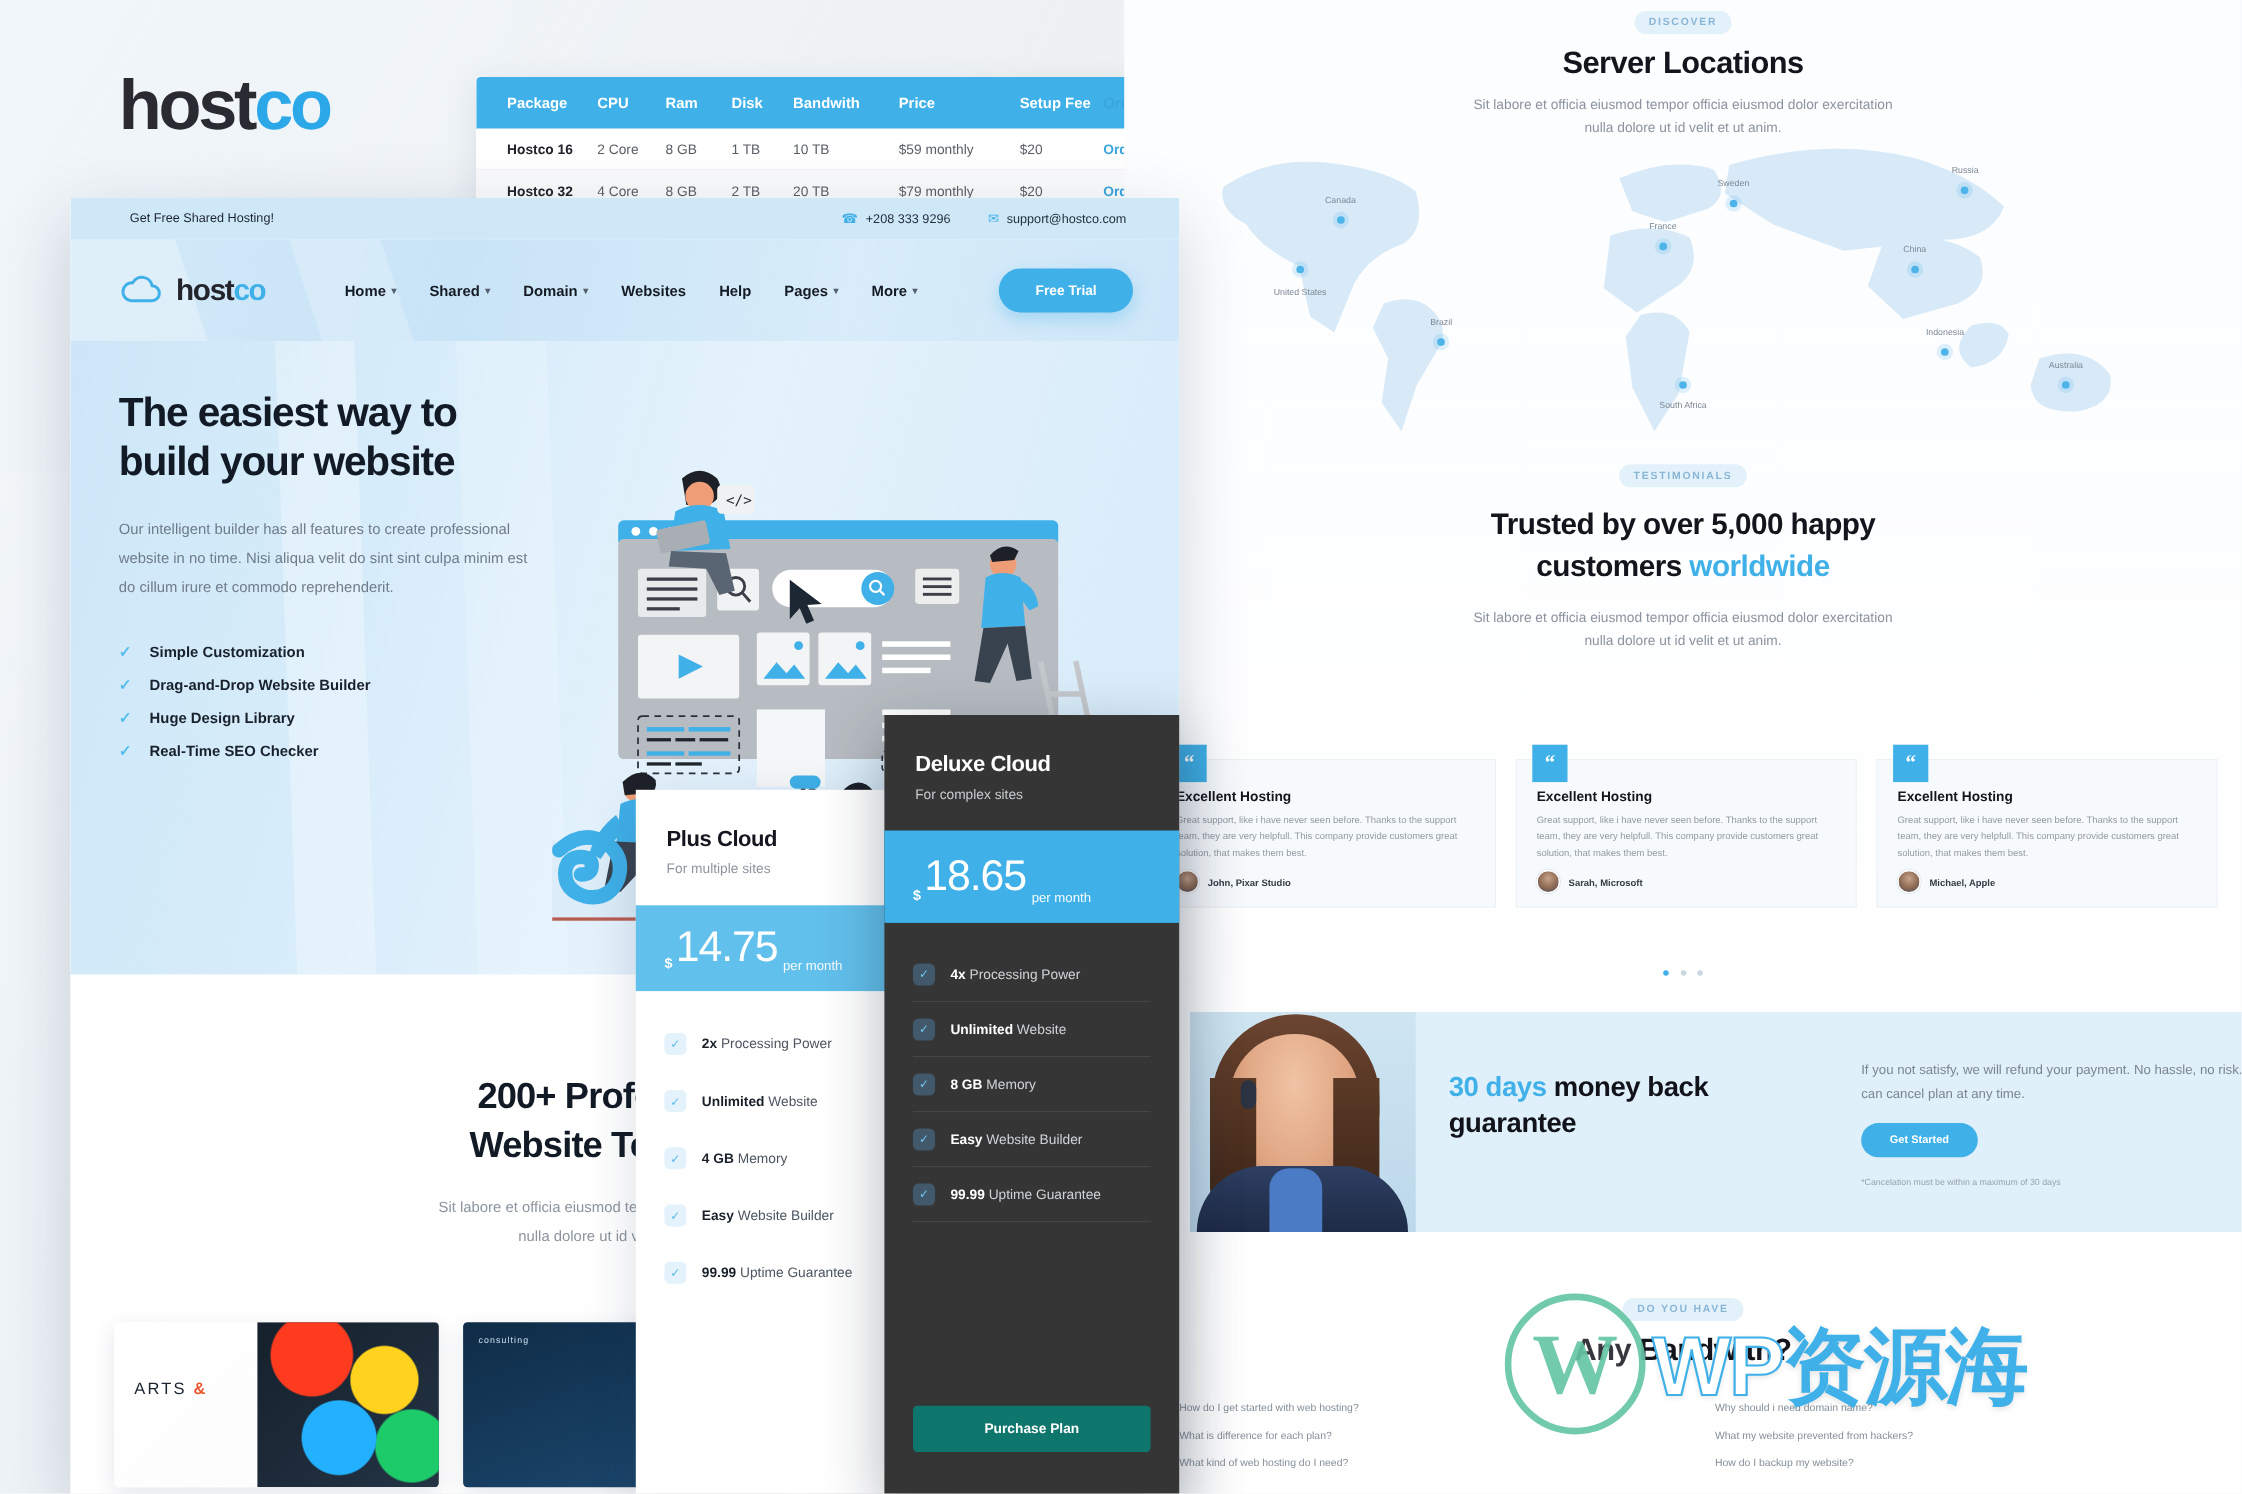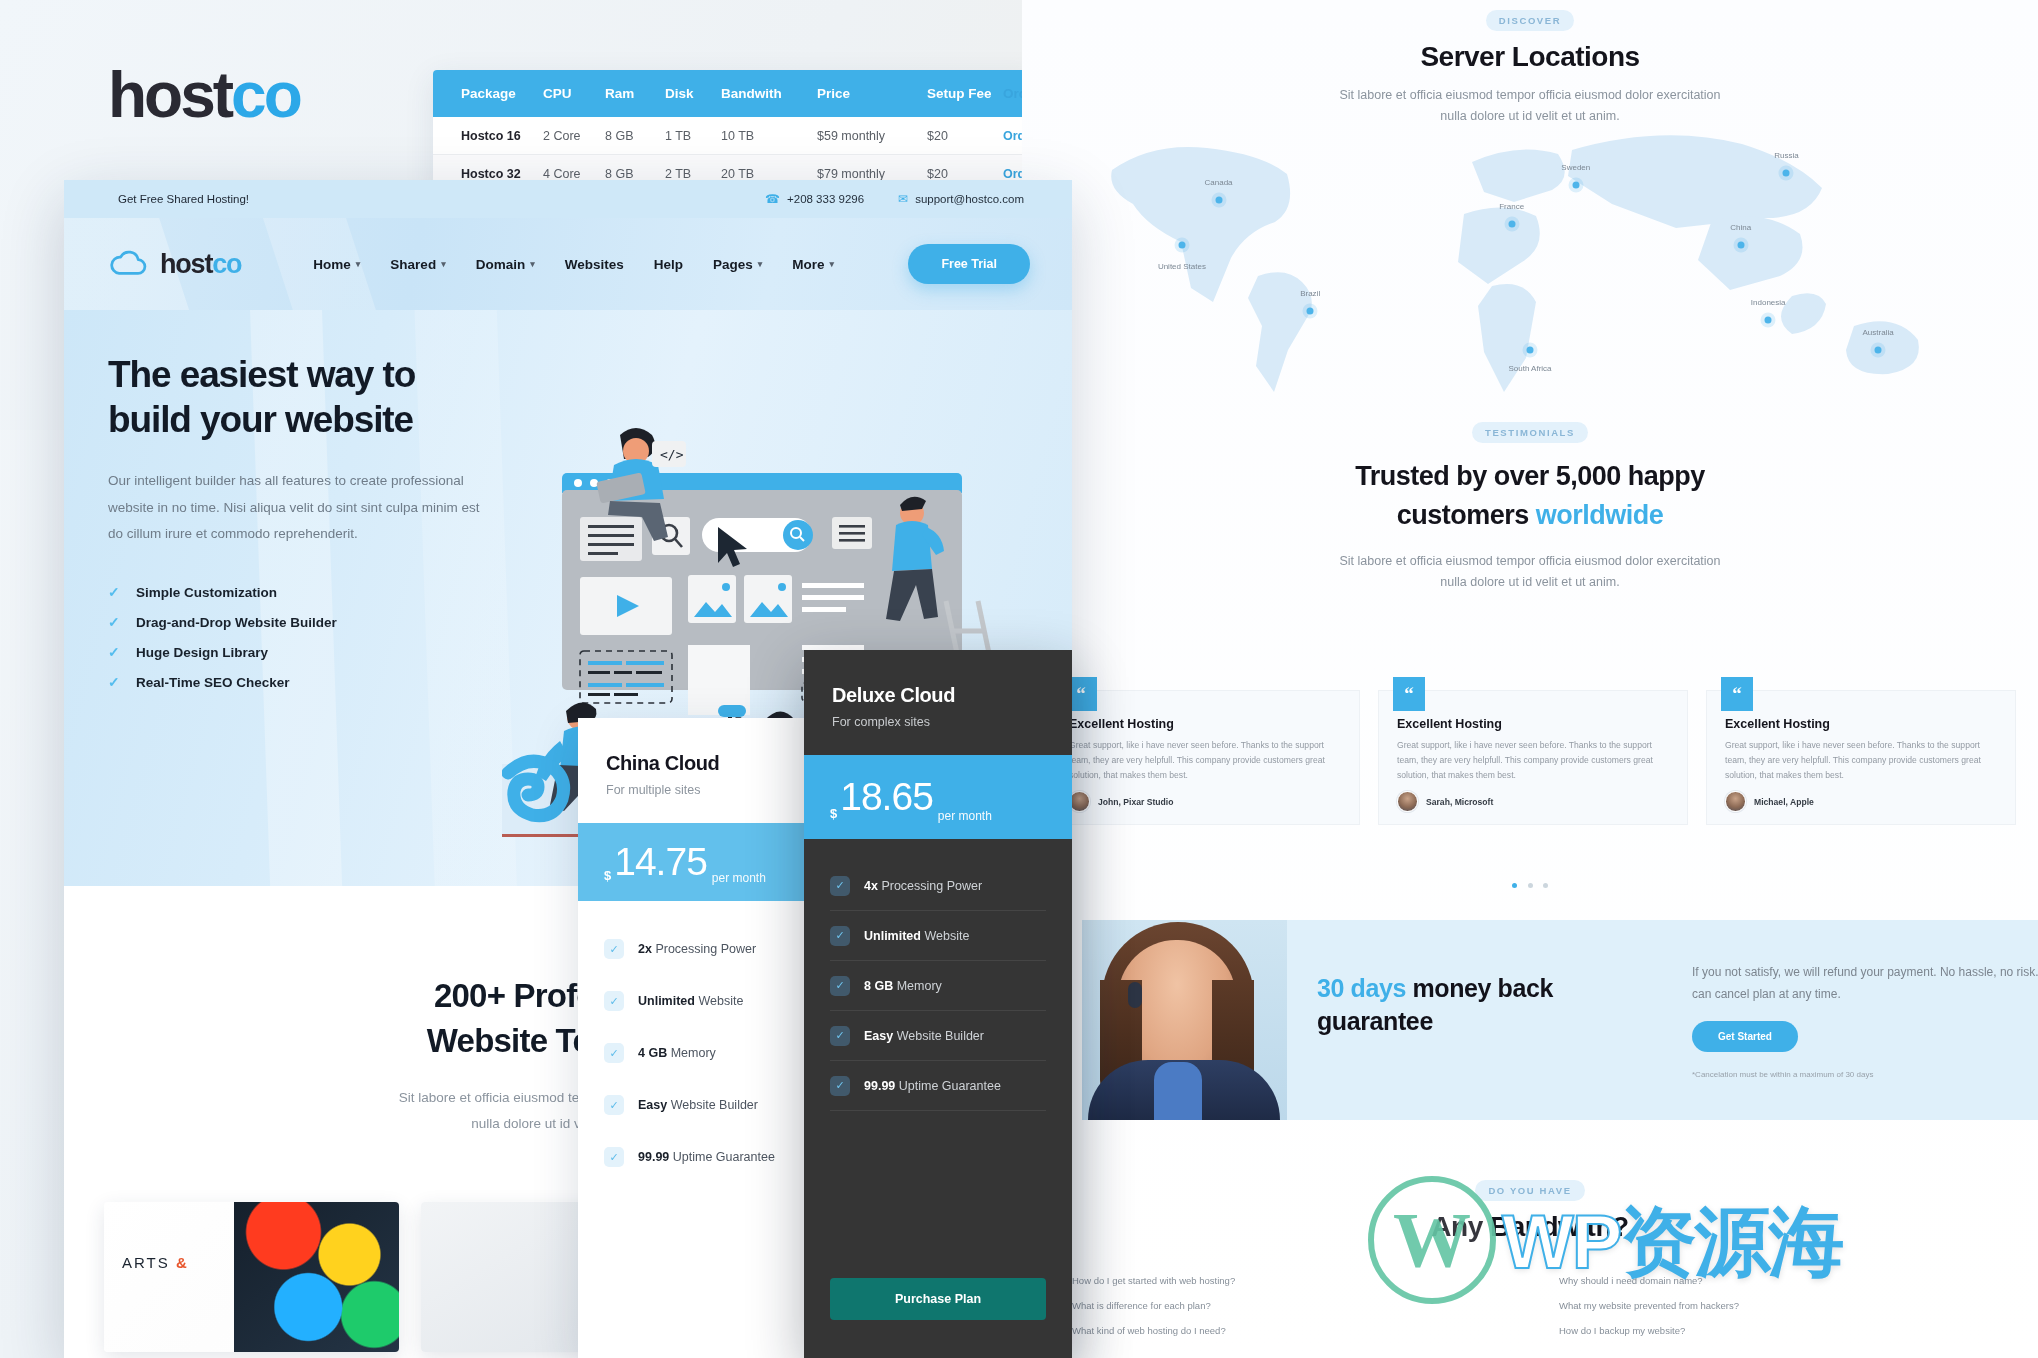--- a/index.html
+++ b/index.html
@@ -743,28 +743,31 @@
         <div>Sit labore et officia eiusmod tempor officia eiusmod dolor</div>
         <div>nulla dolore ut id velit et ut anim.</div>
       </div>
       <div class="tpl-row" style="top:316px;">
         <div class="tpl-card tpl-a">
           <div class="splash"></div>
           <div class="txt">
               <div class="l1"><span>ARTS </span><b>&amp;</b></div>
             </div>
         </div>
+        <div class="tpl-card tpl-b">
+          <div class="badge">consulting</div>
+        </div>
         <div class="tpl-card tpl-c"></div>
       </div>
     </div>
   </div>
 
   <div class="plus-card">
     <div class="pc-head">
-      <div class="pc-name">China Cloud</div>
+      <div class="pc-name">Plus Cloud</div>
       <div class="pc-tag">For multiple sites</div>
     </div>
     <div class="pc-price">
       <span class="cur">$</span>
       <span class="amt">14.75</span>
       <span class="per">per month</span>
     </div>
     <div class="pc-list">
       <div class="pc-li">
         <span class="pc-chk">✓</span>

